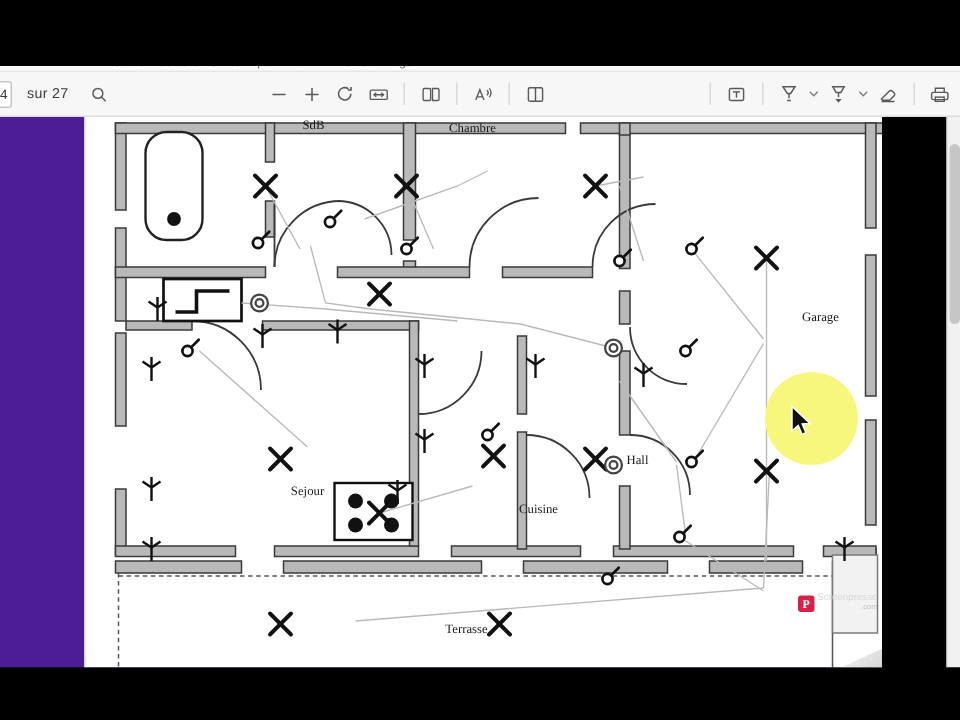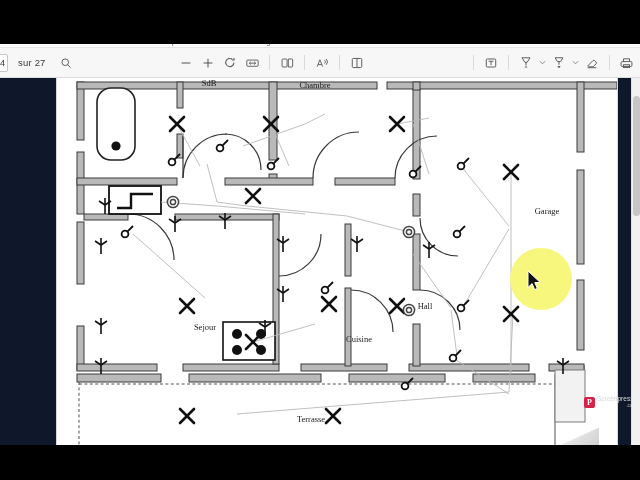--- a/index.html
+++ b/index.html
@@ -43,22 +43,22 @@
     color:#5a5a5a; flex:0 0 auto;
   }
   .ic svg { display:block; }
   .chev { width:11px; height:22px; display:flex; align-items:center; justify-content:center; color:#7a7a7a; font-size:7px; }
   .tb-center { display:flex; align-items:center; margin-left:auto; margin-right:auto; }
   .tb-right { display:flex; align-items:center; padding-right:2px; }
   .search-ic { margin-left:9px; }
 
   
   .viewer {
-    position:absolute; left:0; top:78px; width:640px; height:367px;
-    background:#0f172a; overflow:hidden;
+    position:absolute; left:0; top:78px; width:588px; height:367px;
+    background:#4c1d95; overflow:hidden;
   }
   .page {
     position:absolute; left:57px; top:-4px; width:560px; height:378px;
     background:#fff; box-shadow:0 0 0 1px #d7d7d7;
   }
   .page-inner { position:absolute; inset:0; }
   .page-inner svg { display:block; }
 
   
   .curl {

